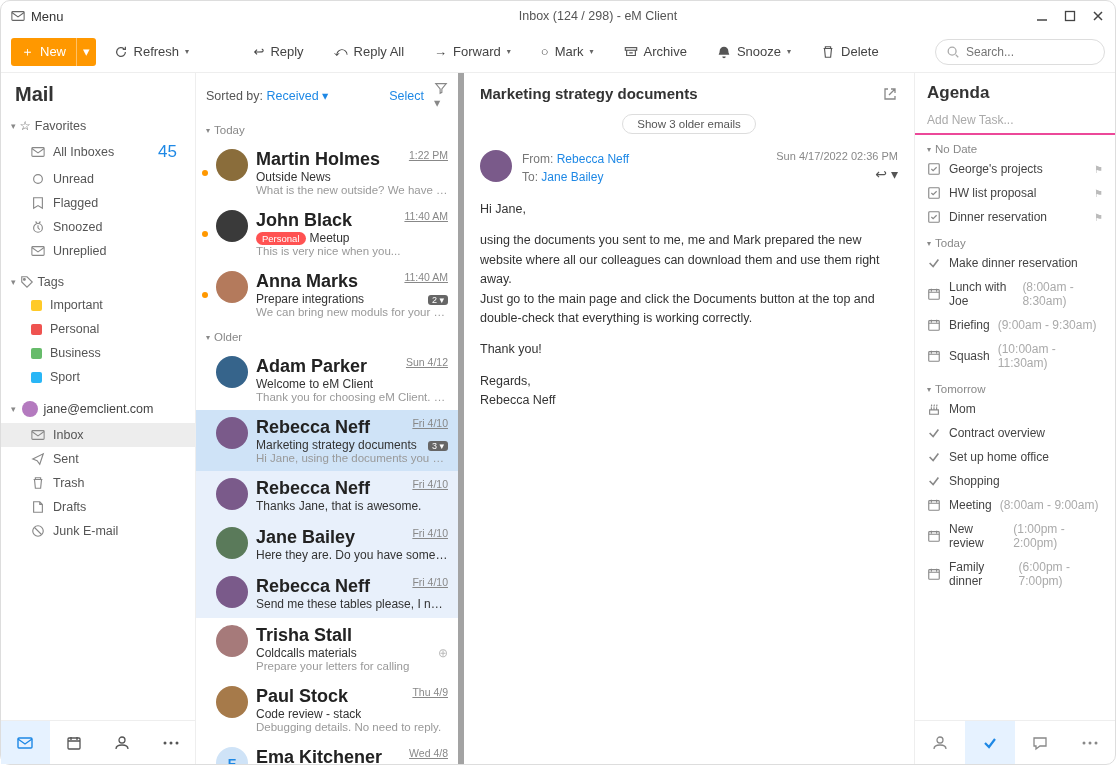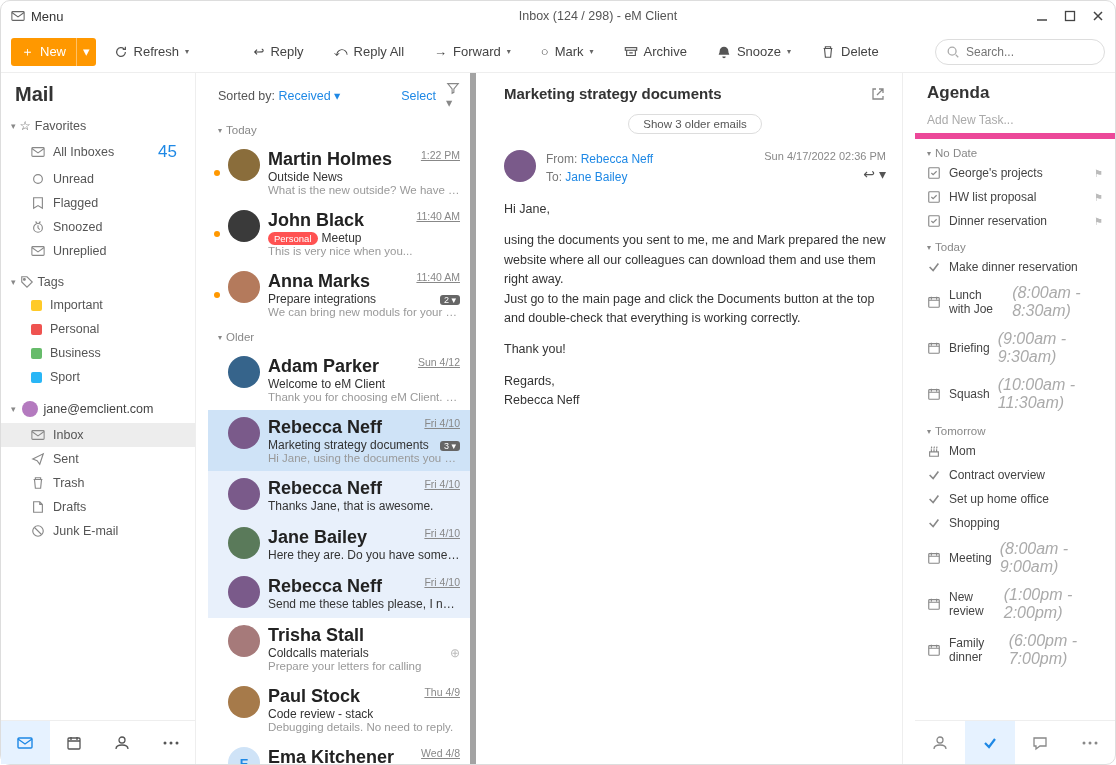--- a/index.html
+++ b/index.html
@@ -16,21 +16,21 @@
   .btn-new { background: #ff9800; color: #fff; border-radius: 3px; display: flex; align-items: center; height: 28px; }
   .btn-new .main { display: flex; align-items: center; padding: 0 10px; gap: 6px; font-size: 13px; }
   .btn-new .caret { border-left: 1px solid rgba(255,255,255,0.4); padding: 0 6px; height: 100%; display: flex; align-items: center; }
   .tbtn { display: flex; align-items: center; gap: 6px; padding: 4px 8px; color: #444; font-size: 13px; cursor: pointer; }
   .tbtn .caret { font-size: 8px; color: #666; }
   .toolbar .spacer { flex: 1; }
   .toolbar .actions { display: flex; gap: 14px; }
   .search { display: flex; align-items: center; border: 1px solid #ddd; border-radius: 14px; height: 26px; padding: 0 10px; width: 170px; color: #999; gap: 6px; }
   .search input { border: none; outline: none; font-size: 12px; color: #000000; width: 100%; background: transparent; }
   
-  .main { display: flex; flex: 1; min-height: 0; gap: 12px; }
+  .main { display: flex; flex: 1; min-height: 0; }
   .col { display: flex; flex-direction: column; }
   .sidebar { width: 195px; border-right: 1px solid #eee; }
   .sidebar h1 { font-size: 20px; font-weight: 600; padding: 10px 14px 6px; }
   .navsec { padding: 2px 0 6px; }
   .navhdr { display: flex; align-items: center; gap: 4px; padding: 4px 10px; color: #555; font-size: 12.5px; cursor: pointer; }
   .navhdr .chev { font-size: 9px; color: #888; }
   .navitem { display: flex; align-items: center; gap: 8px; padding: 5px 10px 5px 30px; color: #555; font-size: 12.5px; cursor: pointer; position: relative; }
   .navitem.selected { background: #ededed; }
   .navitem .count { color: #1e88e5; margin-left: auto; margin-right: 8px; font-size: 17px; }
   .tagdot { width: 11px; height: 11px; border-radius: 2px; }
@@ -71,25 +71,25 @@
   .mailhdr .avatar { width: 32px; height: 32px; border-radius: 50%; background: #7a5a8a; flex-shrink: 0; }
   .mailhdr .meta { flex: 1; font-size: 12px; line-height: 1.5; }
   .mailhdr .meta .lbl { color: #777; }
   .mailhdr .meta .link { color: #1e88e5; }
   .mailhdr .stamp { text-align: right; font-size: 11px; color: #888; }
   .mailbody { padding: 4px 16px 16px; font-size: 12.5px; line-height: 1.55; color: #333; overflow: auto; }
   .mailbody p { margin-bottom: 12px; }
   
   .agenda { width: 200px; }
   .agenda h2 { font-size: 17px; font-weight: 600; padding: 10px 12px 4px; }
-  .agenda .addtask { padding: 6px 12px; color: #aaa; font-size: 12px; border-bottom: 6px solid #ec4899; cursor: text; }
+  .agenda .addtask { padding: 6px 12px; color: #aaa; font-size: 12px; border-bottom: 2px solid #ec4899; cursor: text; }
   .asec { padding: 8px 12px 2px; color: #888; font-size: 11.5px; display: flex; align-items: center; gap: 4px; }
   .asec .chev { font-size: 8px; }
   .aitem { display: flex; align-items: center; gap: 8px; padding: 5px 12px; font-size: 12px; color: #444; cursor: pointer; }
-  .aitem .time { color: #aaa; font-size: 16px; font-style: italic; }
+  .aitem .time { color: #aaa; font-size: 12px; }
   .aitem .flag { margin-left: auto; color: #bbb; font-size: 10px; }
   .aicon { width: 14px; display: inline-flex; justify-content: center; color: #888; font-size: 11px; }
   .agenda-bottom { margin-top: auto; display: flex; border-top: 1px solid #eee; height: 44px; }
   .agbtn { flex: 1; display: flex; align-items: center; justify-content: center; cursor: pointer; color: #888; }
   .agbtn.active { background: #e6f2ff; color: #1e88e5; }
   svg { display: block; }
   .ico { width: 14px; height: 14px; }
   .ico16 { width: 16px; height: 16px; }
   .avatar.c1{background:#8a6d3b;} .avatar.c2{background:#3a3a3a;} .avatar.c3{background:#b47a5c;}
   .avatar.c4{background:#36648b;} .avatar.c5{background:#7a5a8a;} .avatar.c6{background:#5a7a5a;}

